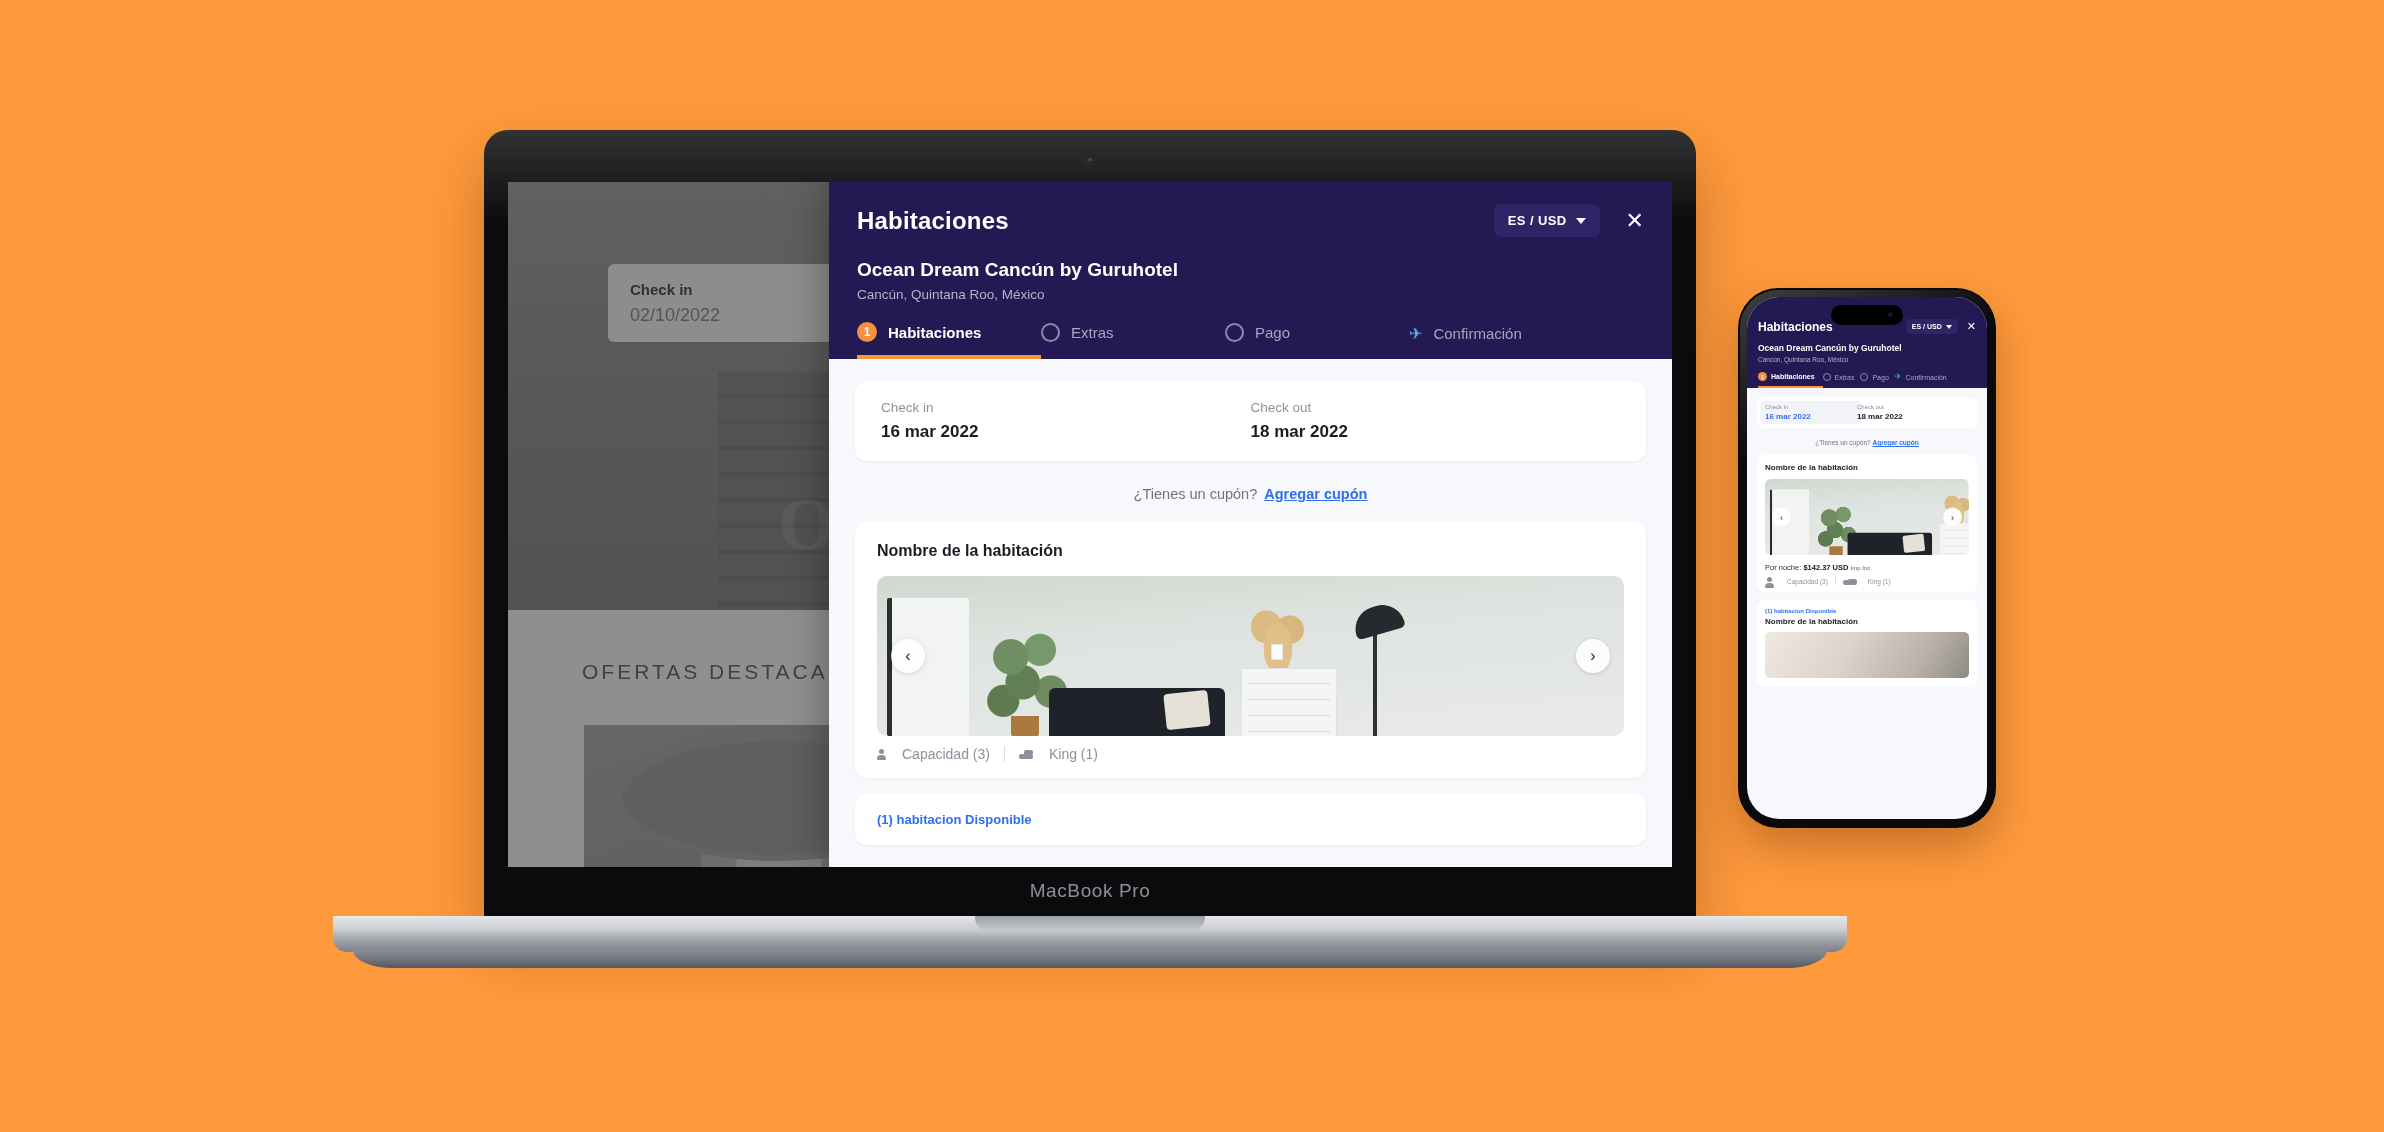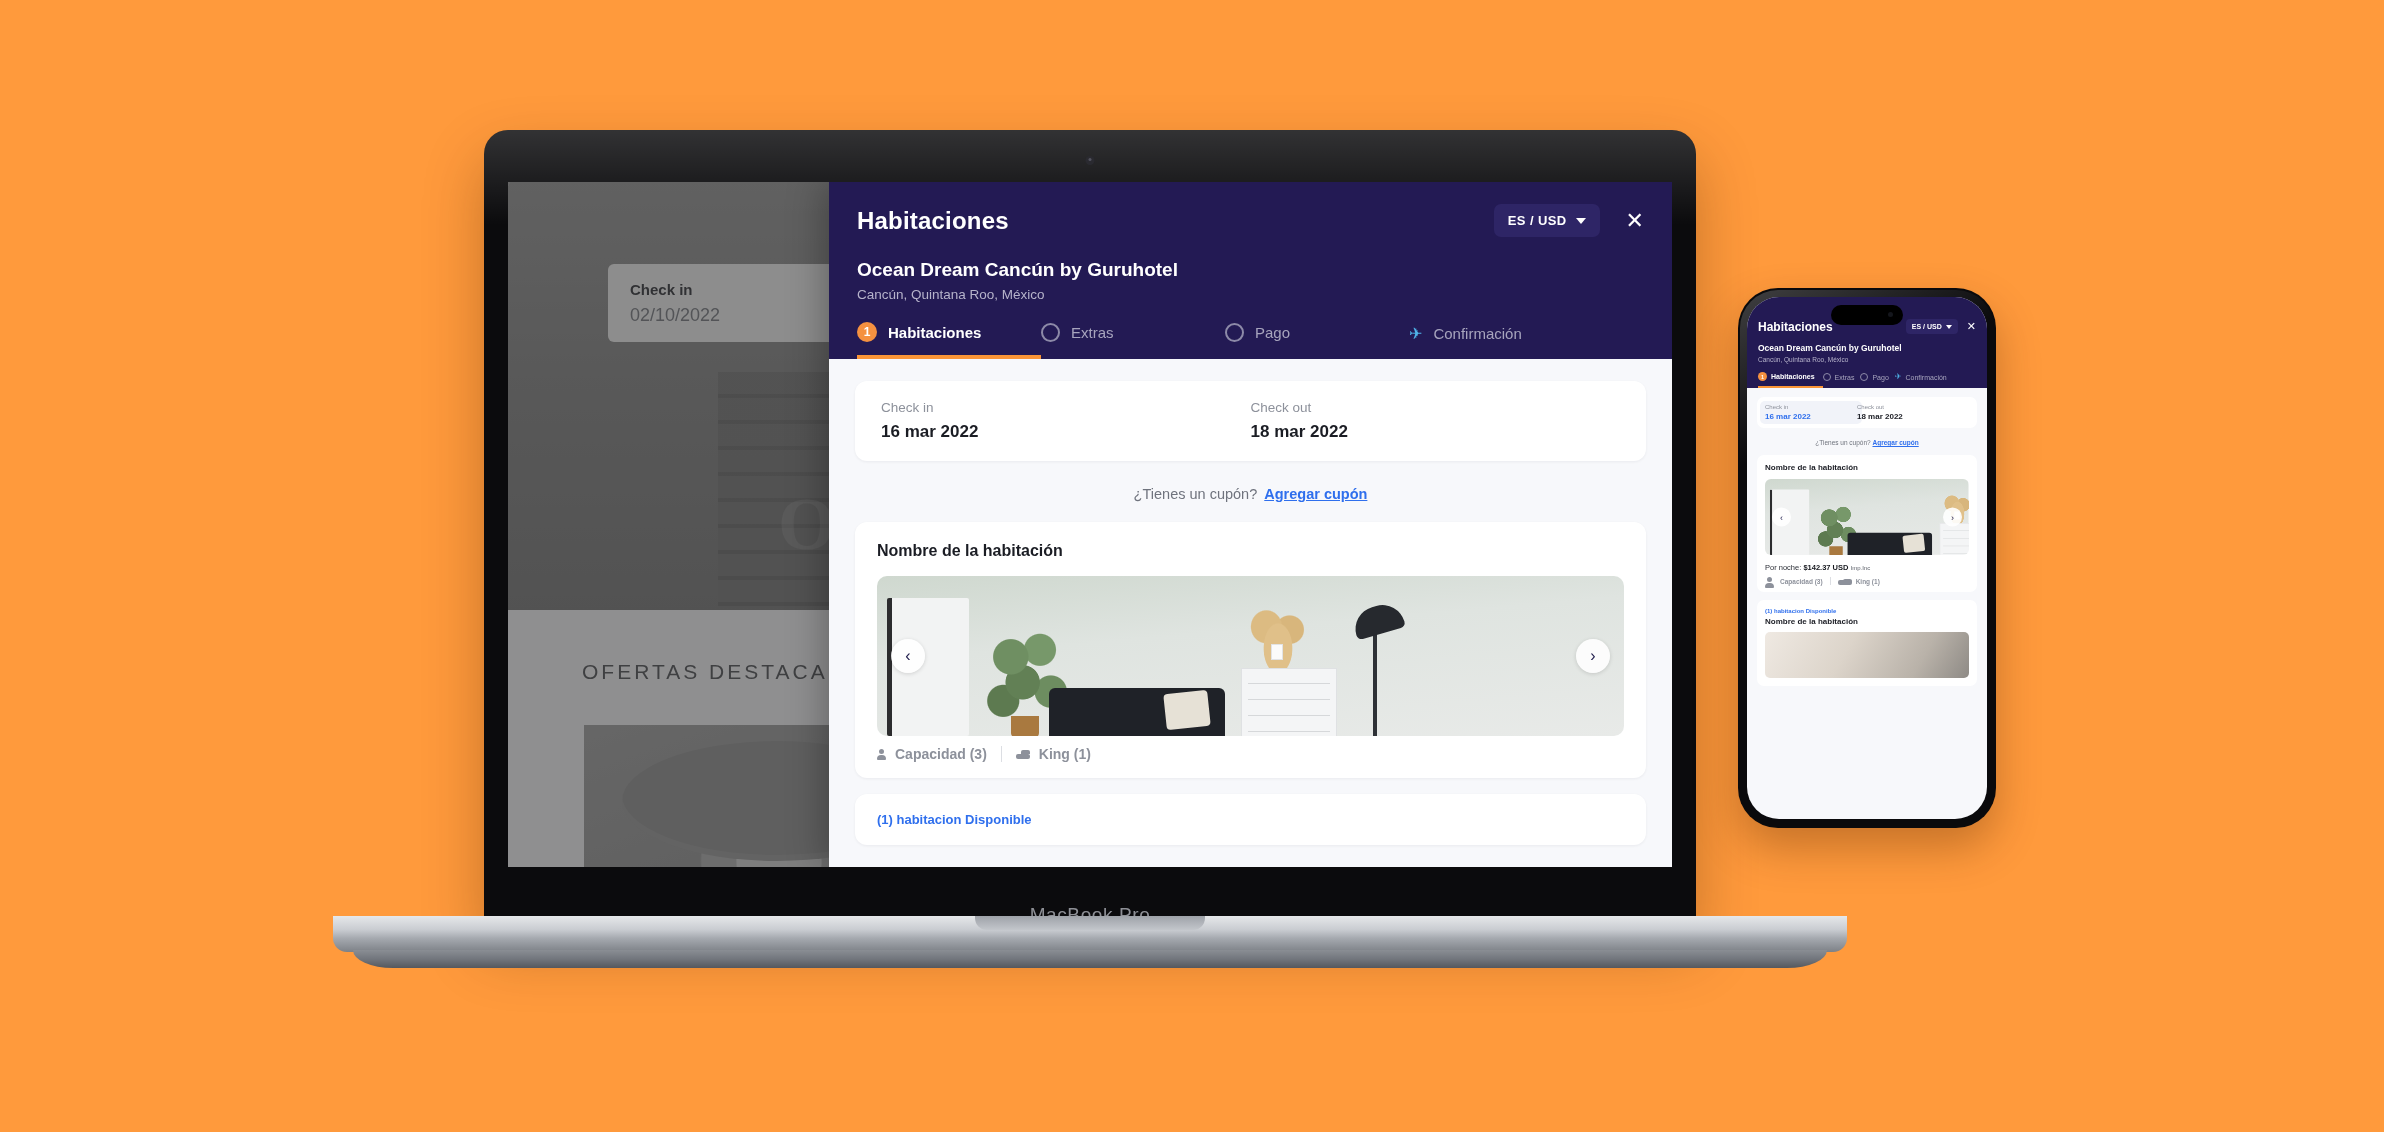--- a/index.html
+++ b/index.html
@@ -43,21 +43,21 @@
     content:""; position:absolute; left:2.5px; top:2px; width:3px; height:3px;
     background:#53535f; border-radius:50%;
   }
   .laptop-screen {
     position: absolute; left: 24px; top: 52px; width: 1164px; height: 685px;
     overflow: hidden; background: #fff;
   }
   .macbook-label {
     position: absolute; left: 0; right: 0; top: 750px;
     text-align: center; color: #8e9096;
-    font-size: 19px; letter-spacing: .6px; margin-top: 24px;
+    font-size: 19px; letter-spacing: .6px;
   }
   .laptop-base {
     position: absolute; left: -151px; top: 786px; width: 1514px; height: 36px;
     background: linear-gradient(180deg,#e6e8ea 0%,#c9ccd1 38%,#a5a9af 62%,#7d8187 100%);
     border-radius: 0 0 14px 14px;
   }
   .laptop-base::after{
     content:""; position:absolute; left:50%; top:0; width:230px; height:14px;
     transform:translateX(-50%);
     background: linear-gradient(180deg,#9ea2a8,#c3c6cb);
@@ -228,21 +228,21 @@
     color: #23204f; font-size: 16px; cursor: pointer;
     box-shadow: 0 1px 4px rgba(0,0,0,.14);
   }
   .g-arrow.prev { left: 14px; }
   .g-arrow.next { right: 14px; }
 
   .price-row { margin-top: 16px; font-size: 15px; color: #2a2d35; }
   .price-strong { font-weight: 700; color: #15171d; }
   .price-tax { font-size: 12px; color: #5e626b; margin-left: 3px; }
   .amen-row { display: flex; align-items: center; gap: 14px; margin-top: 10px; color: #8d919b; font-size: 14px; }
-  .amen { display: flex; align-items: center; gap: 9px; font-weight: bold; }
+  .amen { display: flex; align-items: center; gap: 16px; }
   .amen-sep { width: 1px; height: 16px; background: #dcdee3; }
 
   .room-card-2 { background: #fff; border-radius: 12px; padding: 18px 22px; margin-top: 16px; box-shadow: 0 1px 3px rgba(20,22,40,.06); }
   .avail-tag { color: #2F6FED; font-size: 13px; font-weight: 700; }
 
   
   .phone { position: absolute; left: 1738px; top: 288px; width: 258px; height: 540px; }
   .phone-body {
     position: absolute; inset: 0; background: #0a0a0c;
     border-radius: 40px;

